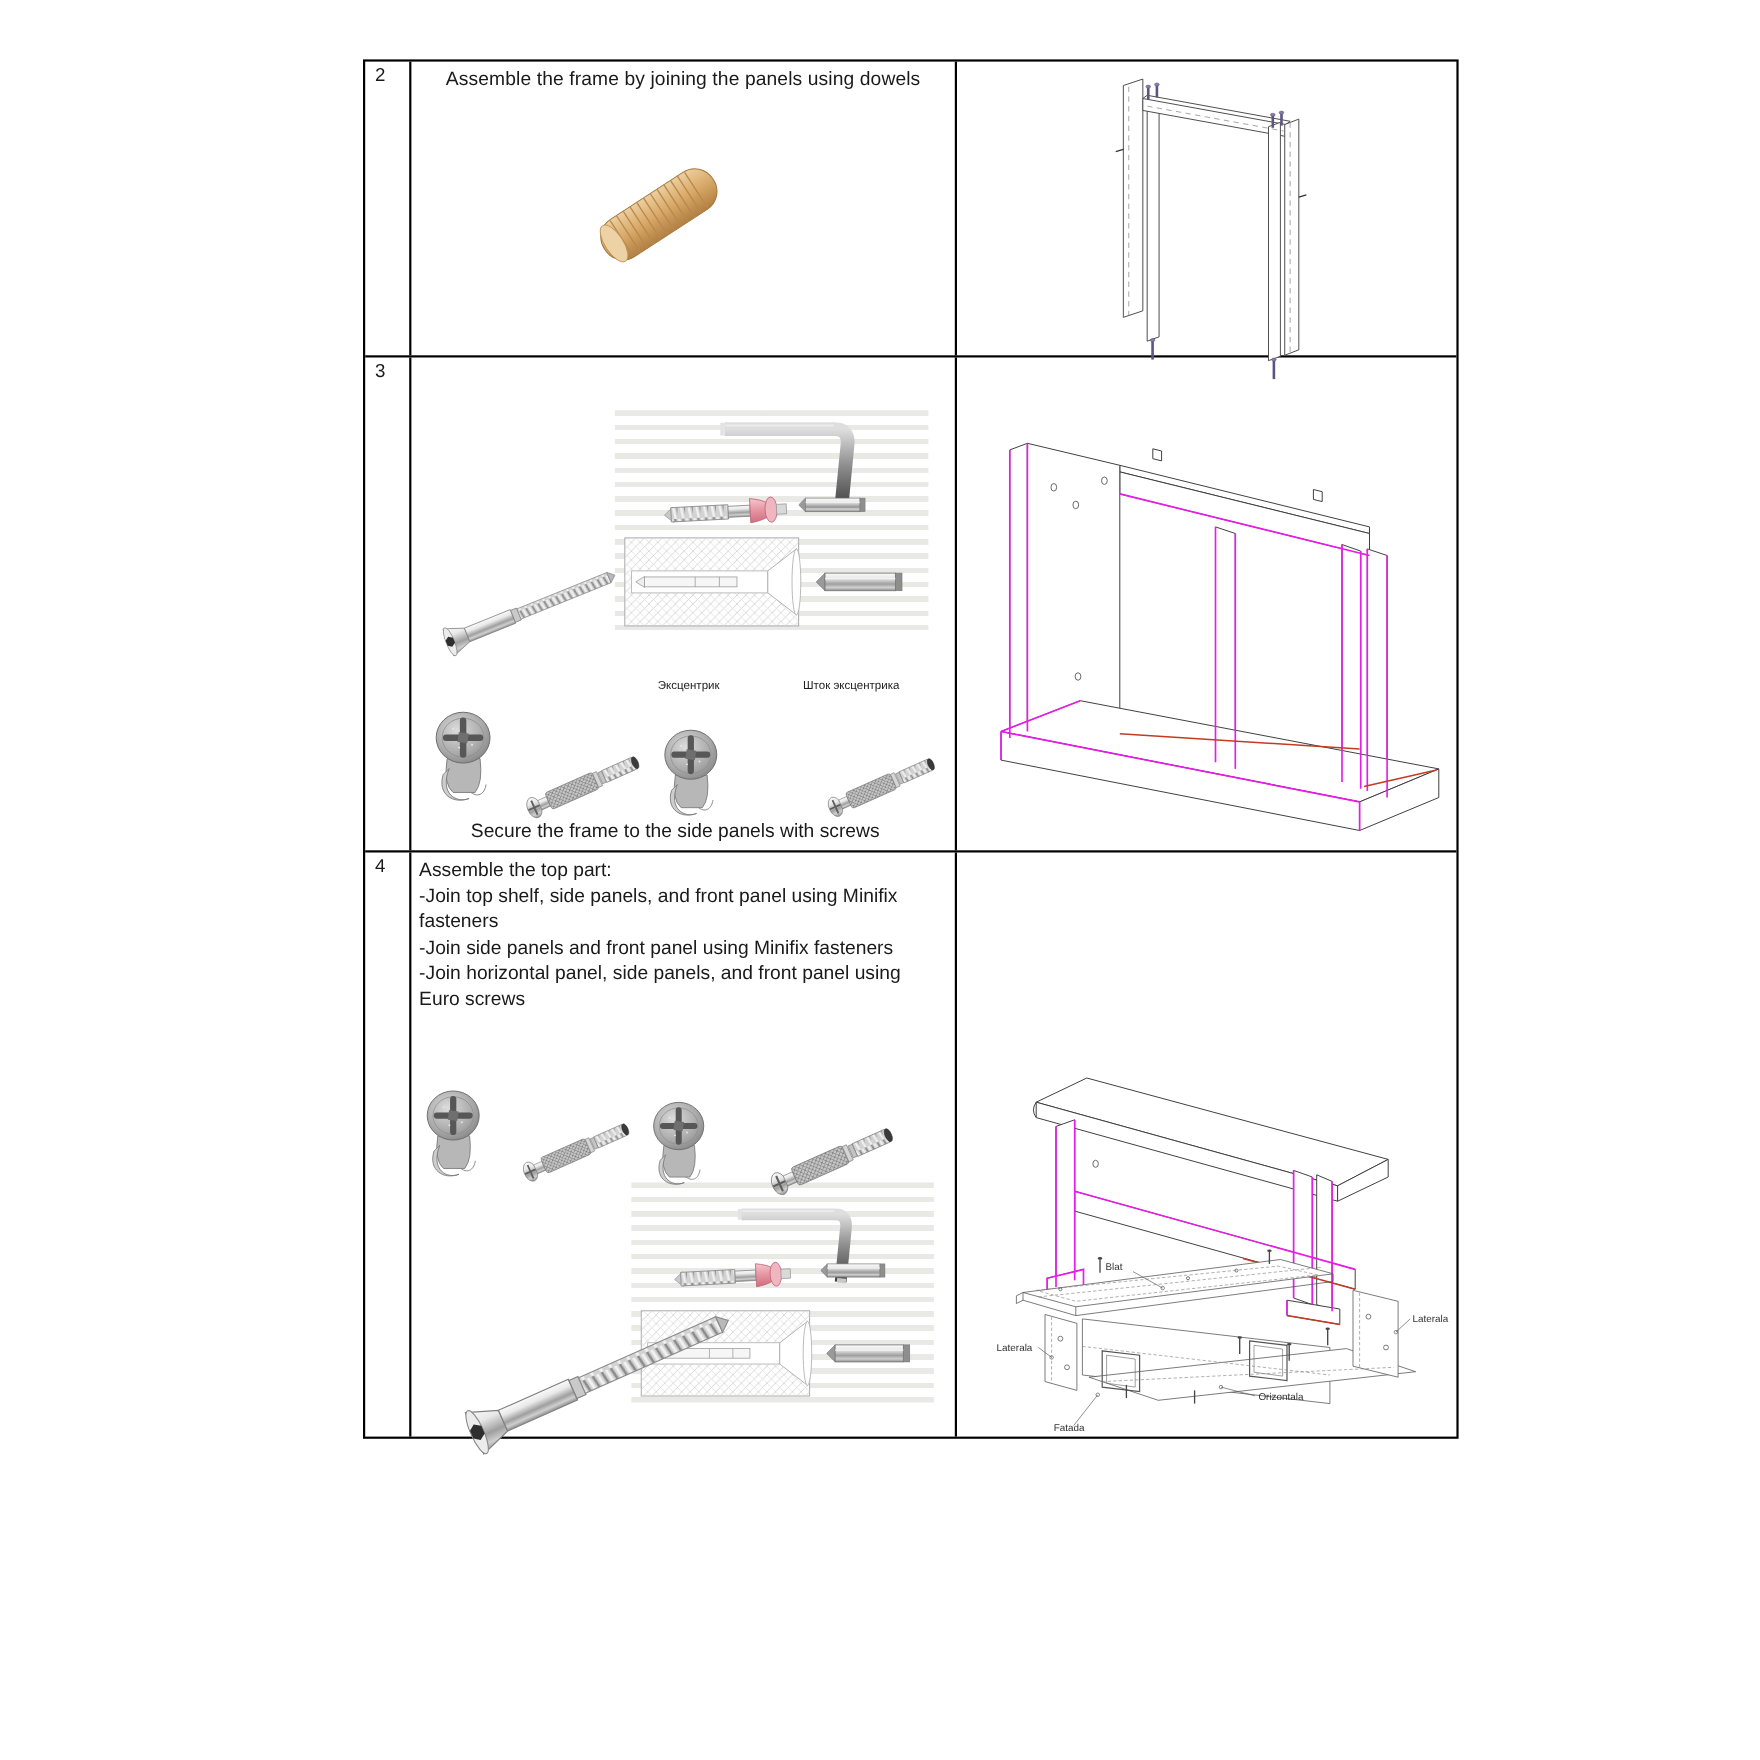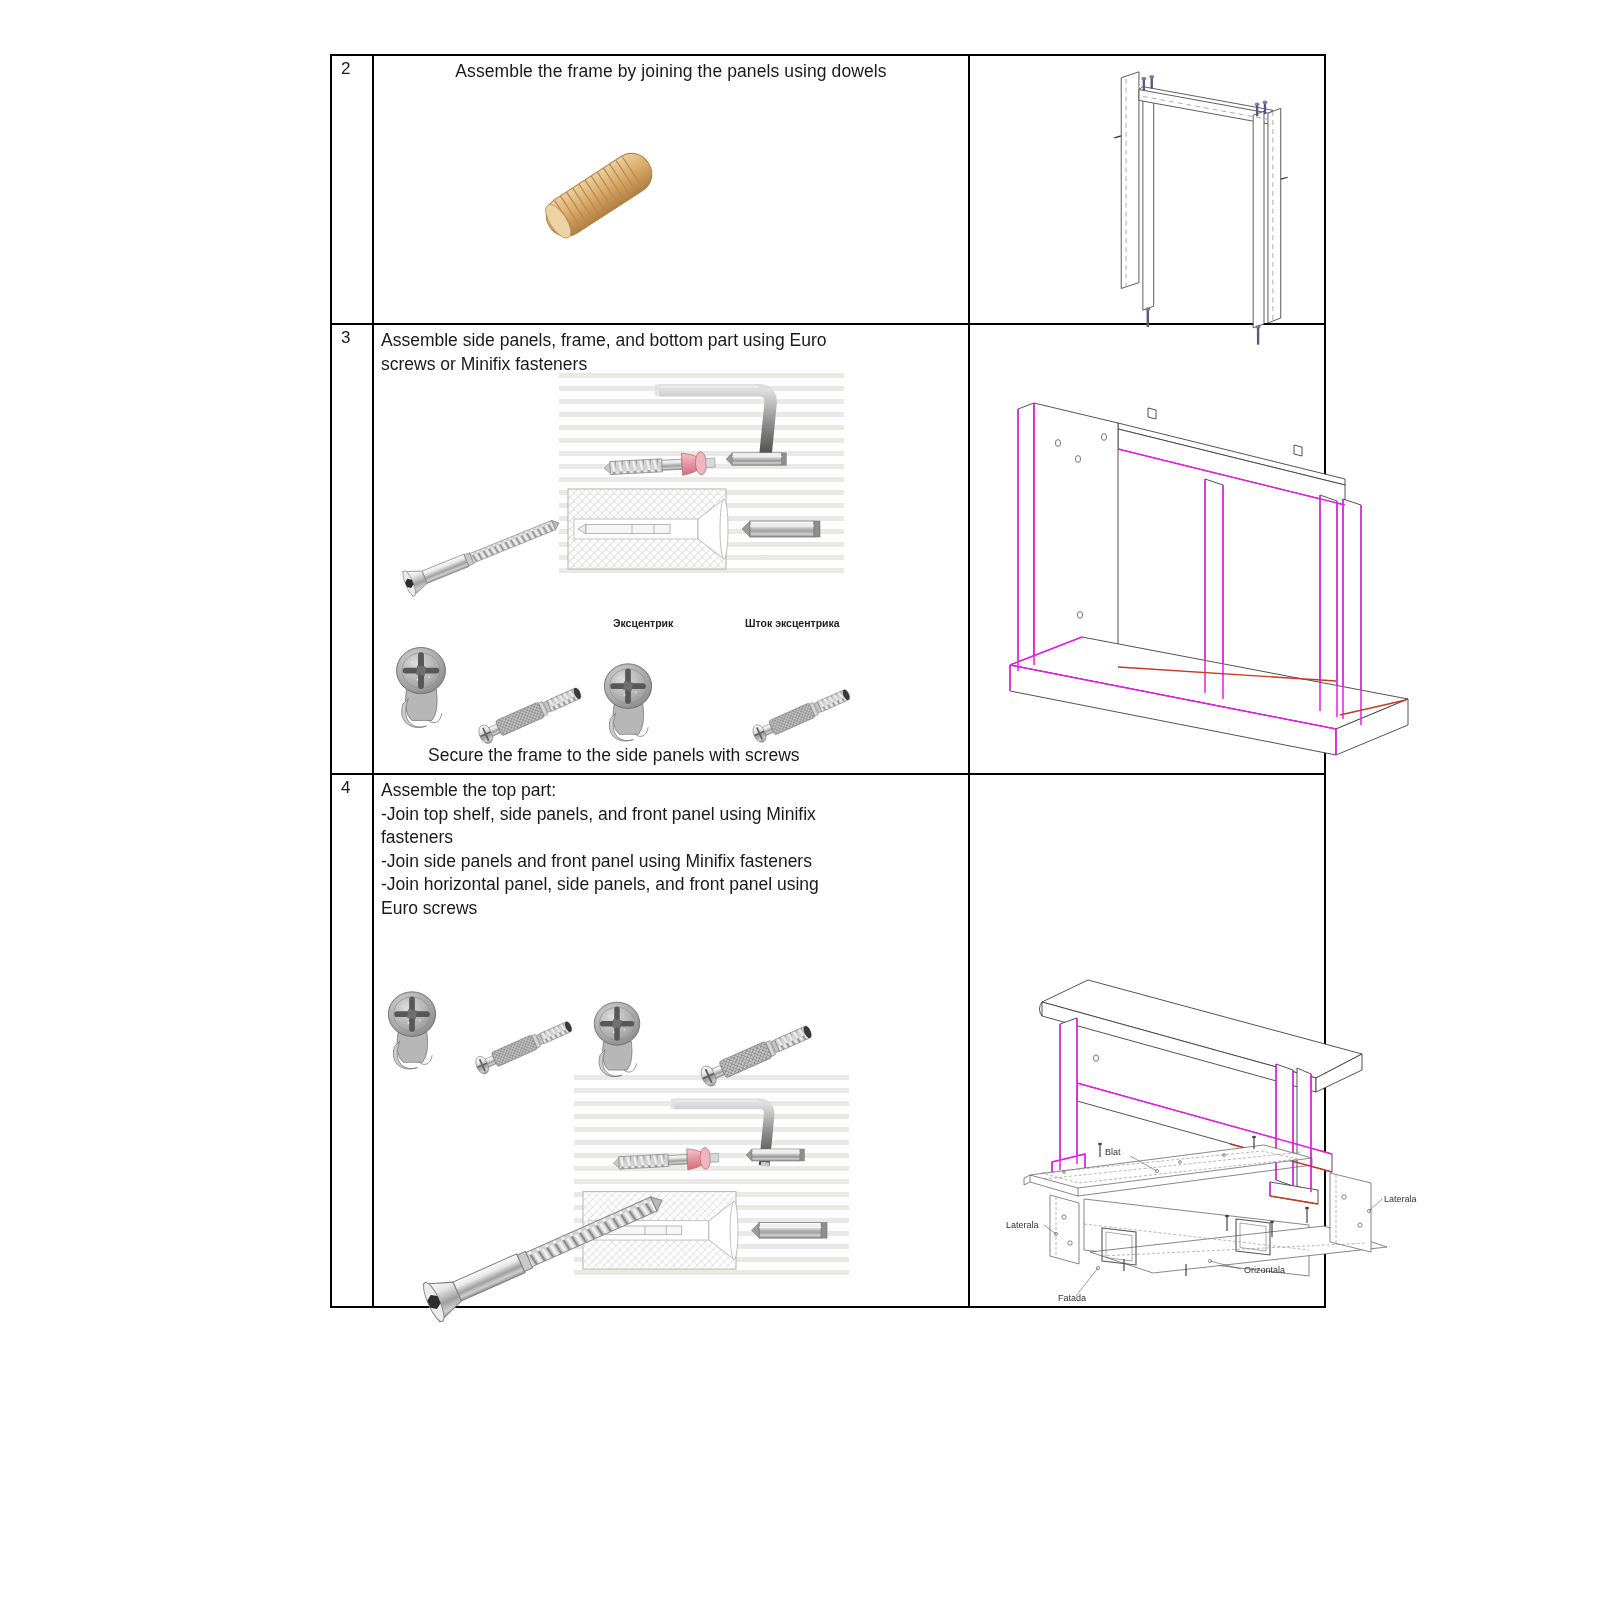--- a/index.html
+++ b/index.html
@@ -6,30 +6,30 @@
   body{width:1600px;height:1600px;position:relative;
        font-family:"Liberation Sans",sans-serif;color:#1a1a1a;overflow:hidden;}
   .abs{position:absolute;}
   .tbl{position:absolute;left:330px;top:54px;width:996px;height:1254px;
        border:2px solid #000;box-sizing:border-box;background:#fff;}
   .row{display:flex;box-sizing:border-box;border-bottom:2px solid #000;position:relative;}
   .row:last-child{border-bottom:none;}
   .c{position:relative;box-sizing:border-box;border-right:2px solid #000;}
   .c:last-child{border-right:none;}
   .cnum{width:42px;font-size:17px;padding:3px 0 0 9px;}
-  .cmid{width:596px;padding-left:19px;}
+  .cmid{width:496px;padding-left:19px;}
   .cimg{flex:1;}
   .r2{height:269px;}
   .r3{height:450px;}
   .r4{height:531px;}
   .title-center{position:absolute;top:5px;left:0;width:100%;text-align:center;
                 font-size:17.5px;letter-spacing:.1px;}
   .body-text{position:absolute;top:4px;left:7px;width:478px;font-size:17.5px;line-height:23.5px;}
   .footer-line{position:absolute;left:10px;bottom:7px;font-size:17.5px;margin-left:44px;}
-  .ru-label{position:absolute;font-size:10.5px;font-weight:700;color:#222;white-space:nowrap;margin-left:15px;}
+  .ru-label{position:absolute;font-size:10.5px;font-weight:400;color:#222;white-space:nowrap;}
   .wm{position:absolute;background-image:repeating-linear-gradient(180deg,
        rgba(186,186,176,.32) 0 5px, transparent 5px 13px);
       filter:blur(.4px);pointer-events:none;}
   svg{display:block;overflow:visible;}
   svg text{font-family:"Liberation Sans",sans-serif;}
 </style>
 </head>
 <body>
 
 <svg width="0" height="0" aria-hidden="true">
@@ -223,21 +223,20 @@
         </g>
       </svg>
     </div>
   </div>
 
   <div class="row r3">
     <div class="c cnum">
       <span>3</span>
     </div>
     <div class="c cmid">
-      <div class="body-text">Assemble side panels, frame, and bottom part using Euro screws or Minifix fasteners</div>
       <div class="wm" style="left:185px;top:48px;width:285px;height:200px"></div>
 
       <svg class="abs" style="left:276px;top:46px" width="135" height="102" viewBox="0 0 140 100">
           <use href="#sym-hexkey"></use>
         </svg>
 
       <svg class="abs" style="left:228px;top:120px" width="132" height="40" viewBox="0 0 132 40">
         <use href="#sym-pinkscrew" transform="rotate(-3 66 20)"></use>
         </svg>
       <svg class="abs" style="left:352px;top:124px" width="62" height="20" viewBox="0 0 80 22">

